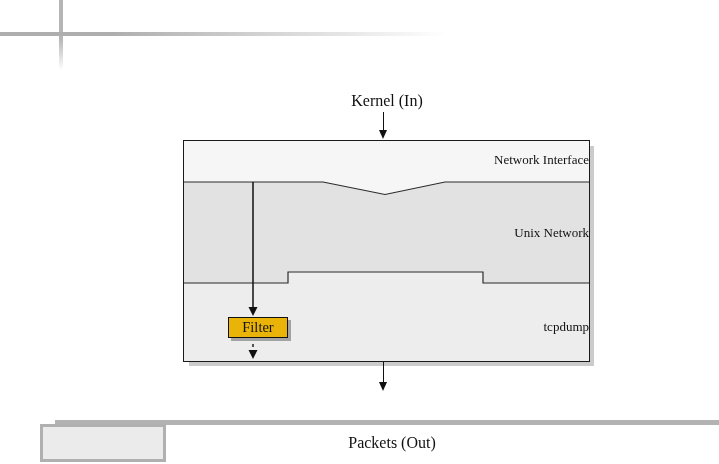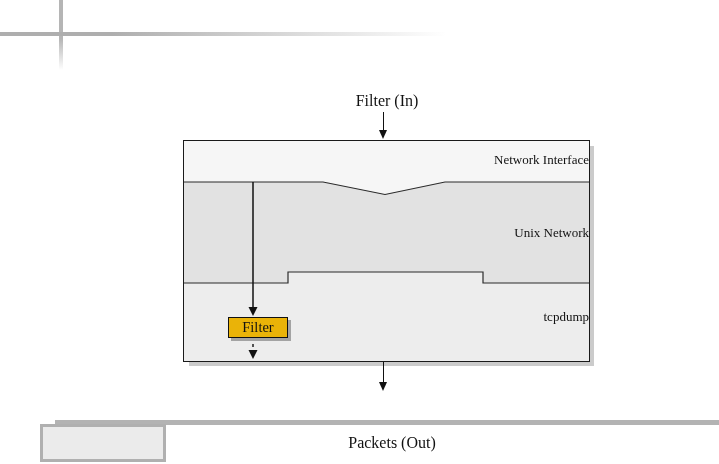--- a/index.html
+++ b/index.html
@@ -14,21 +14,21 @@
     background:linear-gradient(to right,#aeaeae 25%,rgba(255,255,255,0) 100%);}
   
   .main-box{position:absolute;left:183px;top:140px;width:407px;height:222px;
     box-sizing:border-box;border:1px solid #1a1a1a;background:#ededed;
     box-shadow:5px 5px 0 -1px #cbcbcb;}
   .main-box svg{position:absolute;left:0;top:0;display:block;}
   .sec-label{position:absolute;left:0;right:0;text-align:right;
     font-size:13px;line-height:20px;white-space:nowrap;}
   .lbl-ni{top:9px;}
   .lbl-kernel{top:82px;}
-  .lbl-tcpdump{top:166px;}
+  .lbl-tcpdump{top:176px;}
   
   .filter-box{position:absolute;left:44px;top:176px;width:60px;height:21px;
     box-sizing:border-box;background:#eab308;border:1px solid #111;
     box-shadow:3px 3px 0 #a3a3a3;text-align:center;font-size:14.5px;line-height:18px;}
   
   .vline{position:absolute;width:1.5px;background:#111;}
   .arrow-in-line{left:382.5px;top:112px;height:19px;}
   .arrow-out-line{left:382.5px;top:362px;height:21px;}
   .tri-down{position:absolute;width:0;height:0;
     border-left:4.5px solid transparent;border-right:4.5px solid transparent;
@@ -45,21 +45,21 @@
     box-sizing:border-box;border:3px solid #b0b0b0;background:#ebebeb;}
 </style>
 </head>
 <body>
 
 <div class="canvas">
 
   <div class="deco-v"></div>
   <div class="deco-h"></div>
 
-  <div class="flow-label lbl-in">Filter (In)</div>
+  <div class="flow-label lbl-in">Kernel (In)</div>
   <div class="vline arrow-in-line"></div>
   <div class="tri-down tri-in"></div>
 
   <div class="main-box">
     <svg width="405" height="220" viewBox="0 0 405 220">
 
       <rect x="0" y="0" width="405" height="220" fill="#ededed"></rect>
 
       <path d="M0,0 H405 V41 H261 L201,53.5 L139,41 H0 Z" fill="#f6f6f6"></path>
 

